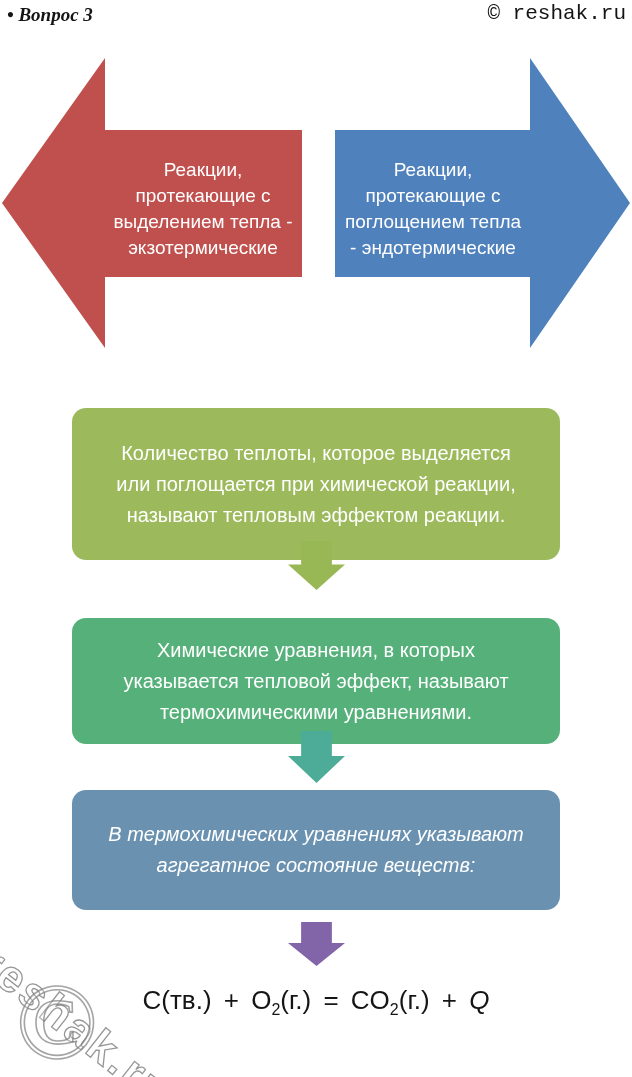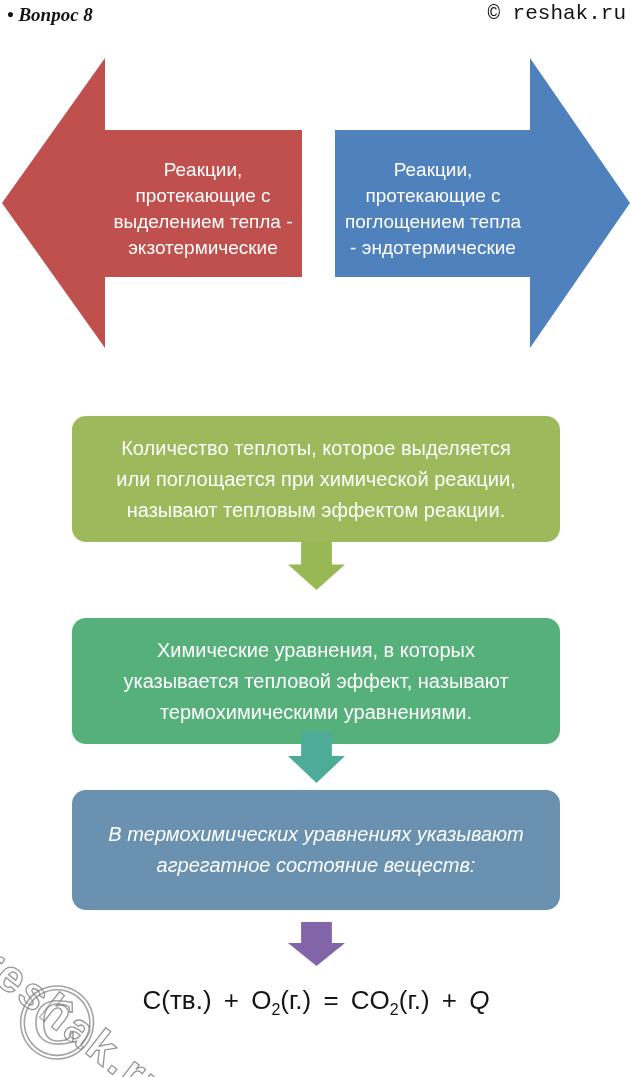--- a/index.html
+++ b/index.html
@@ -30,21 +30,21 @@
   .arrow-text.left{left:103px;}
   .arrow-text.right{left:333px;}
   
   .box{
     position:absolute;left:72px;width:488px;border-radius:14px;
     display:flex;align-items:center;justify-content:center;
     text-align:center;color:var(--text_light);
     font-size:20px;line-height:31px;white-space:pre-line;
     box-sizing:border-box;padding:4px 10px;
   }
-  .box1{top:408px;height:126px;background:var(--box1);margin-top:8px;}
+  .box1{top:408px;height:152px;background:var(--box1);}
   .box2{top:598px;height:126px;background:var(--box2);margin-top:20px;}
   .box3{top:790px;height:120px;background:var(--box3);font-style:italic;}
   
   .connector{
     position:absolute;left:288px;width:57px;
     clip-path:polygon(23% 0, 77% 0, 77% 48%, 100% 48%, 50% 100%, 0 48%, 23% 48%);
   }
   .c1{top:541px;height:49px;background:var(--connector1);}
   .c2{top:731px;height:52px;background:var(--connector2);}
   .c3{top:922px;height:44px;background:var(--connector3);}
@@ -71,21 +71,21 @@
     font-family:"Liberation Serif",serif;font-size:108px;line-height:1;
     color:rgba(255,255,255,0.25);
     -webkit-text-stroke:1.6px rgba(125,125,125,0.7);
   }
 </style>
 </head>
 <body>
 
 <div class="page">
 
-  <div class="hdr-left">• Вопрос 8</div>
+  <div class="hdr-left">• Вопрос 3</div>
   <div class="hdr-right">© reshak.ru</div>
 
   <svg class="big-arrows" width="632" height="360" viewBox="0 0 632 360">
     <polygon class="left-arrow" points="2,203 105,58 105,130 302,130 302,277 105,277 105,348"></polygon>
     <polygon class="right-arrow" points="335,130 530,130 530,58 630,203 530,348 530,277 335,277"></polygon>
   </svg>
   <div class="arrow-text left">Реакции,
 протекающие с
 выделением тепла -
 экзотермические</div>

